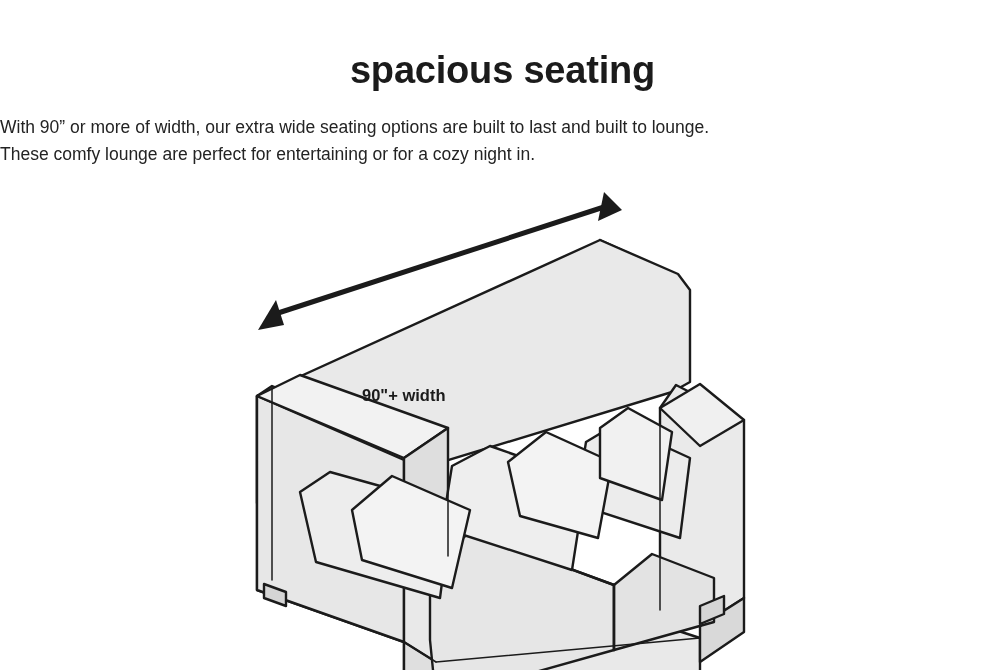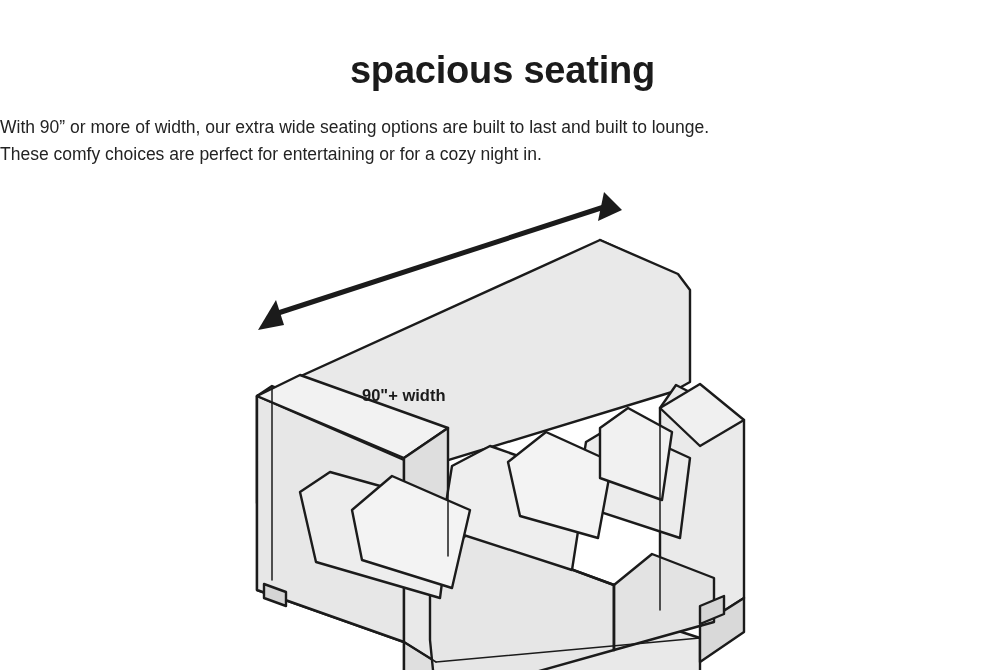--- a/index.html
+++ b/index.html
@@ -67,21 +67,21 @@
 </style>
 </head>
 <body>
 
 <div class="page">
 
   <div class="headline">spacious seating</div>
 
   <div class="subcopy">
     <span class="line">With 90” or more of width, our extra wide seating options are built to last and built to lounge.</span>
-    <span class="line">These comfy choices are perfect for entertaining or for a cozy night in.</span>
+    <span class="line">These comfy lounge are perfect for entertaining or for a cozy night in.</span>
   </div>
 
   <div class="illustration">
     <svg width="1005" height="500" viewBox="0 0 1005 500" xmlns="http://www.w3.org/2000/svg">
 
       <g>
         <line x1="272" y1="145" x2="604" y2="37" stroke="#1b1b1b" stroke-width="5"></line>
         <polygon points="604,22 622,40 598,51" fill="#1b1b1b"></polygon>
         <polygon points="258,160 276,130 284,155" fill="#1b1b1b"></polygon>
       </g>

